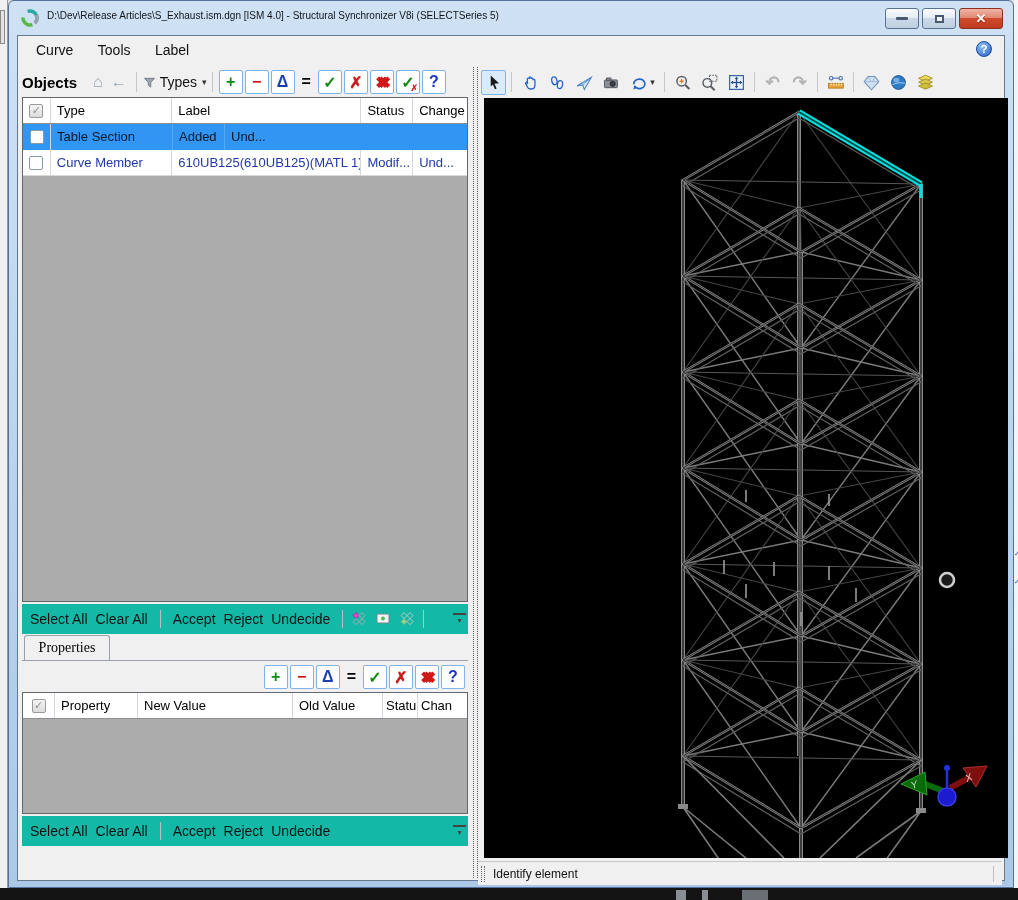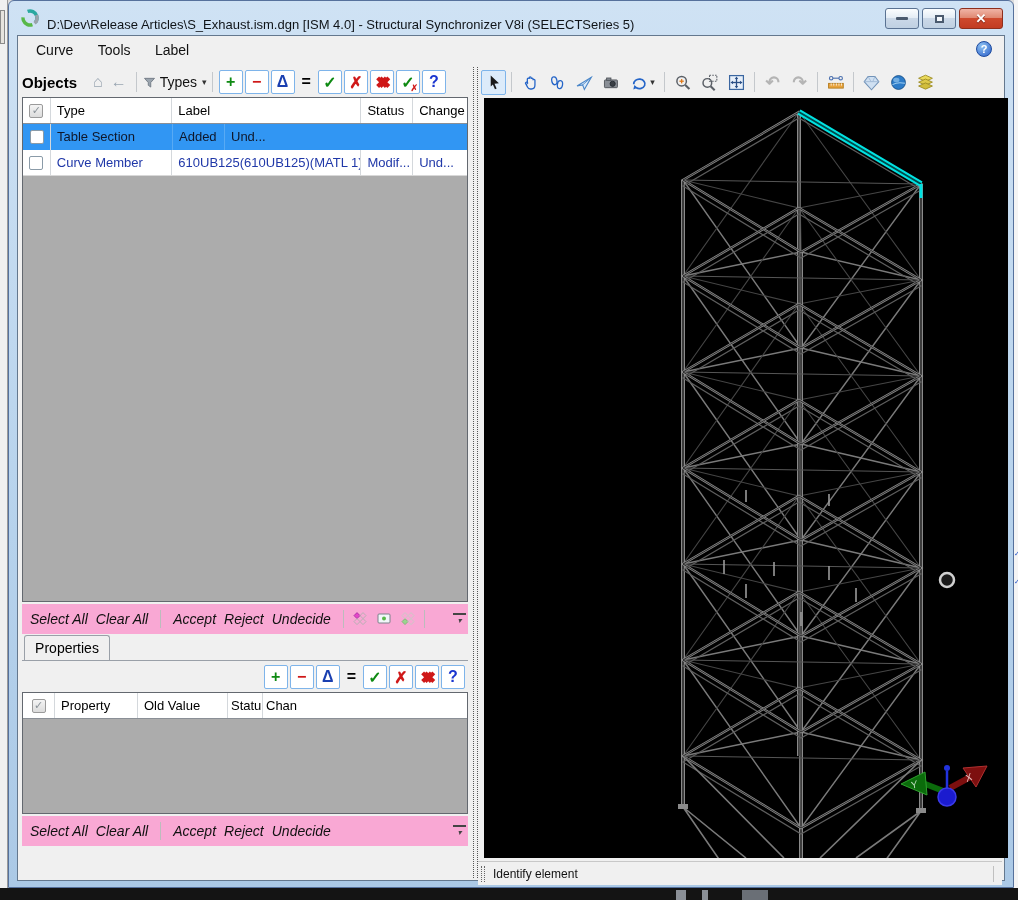--- a/index.html
+++ b/index.html
@@ -13,21 +13,21 @@
   .bg-right .mk { position:absolute; left:0; font-size:7px; color:#2a58c8; }
   .taskbar { position:absolute; left:0; top:888px; width:1018px; height:12px; background:#141414; }
   .taskbar .tb { position:absolute; top:2px; height:10px; background:#8a8f96; }
 
   
   .window { position:absolute; left:8px; top:0; width:1006px; height:888px;
     background:linear-gradient(#cfe2f4,#b6d2ec 60%,#abc9e6);
     border:1px solid #56719c; border-radius:6px 6px 0 0; }
   .titlebar { position:absolute; left:0; top:0; right:0; height:34px; }
   .win-logo { position:absolute; left:11px; top:7px; width:20px; height:20px; }
-  .title-text { position:absolute; left:38px; top:16px; font-size:13px; color:#101418; white-space:nowrap; }
+  .title-text { position:absolute; left:38px; top:9px; font-size:10px; color:#101418; white-space:nowrap; }
   .win-controls { position:absolute; right:10px; top:7px; display:flex; }
   .wbtn { width:34px; height:21px; border:1px solid #5a7292; border-radius:3px; margin-left:3px;
     background:linear-gradient(#fbfdfe,#e5edf5 45%,#ccd9e8 46%,#bfd0e2); display:flex; align-items:center; justify-content:center; }
   .wbtn.close { width:44px; background:linear-gradient(#f0b4a6,#e08a74 45%,#cf4a2e 46%,#c23c22); border-color:#8e2f1d; }
   .wbtn .dash { width:12px; height:3px; background:#4a5a6e; border-radius:1px; }
   .wbtn .sq { width:9px; height:8px; border:2px solid #4a5a6e; background:#f4f8fc; }
   .wbtn.close .x { color:#fff; font-size:13px; font-weight:bold; text-shadow:0 1px 1px #7a2012; }
 
   .client { position:absolute; left:8px; top:34px; width:988px; height:846px; background:#f0f0f0; border:1px solid #64788e; }
 
@@ -60,30 +60,30 @@
   .grow.header { background:#fff; border-bottom:1px solid #8a8f96; color:#000; }
   .gcell { padding:5px 4px 0 6px; border-right:1px solid #d4d8dc; white-space:nowrap; overflow:hidden; }
   .grow.sel { background:#3196f3; color:#0f172a; }
   .grow.sel .gcell { border-right-color:#58aaf4; }
   .grow.r2 { color:#2038a8; border-bottom:1px solid #d8d8d8; }
   .cbcell { display:flex; align-items:center; justify-content:center; border-right:1px solid #d4d8dc; }
   .cb { width:14px; height:14px; background:#fff; border:1px solid #8a9ba8; border-radius:2px; }
   .cb.hdr { background:linear-gradient(#f4f4f4,#dcdcdc); border-color:#9a9a9a; color:#8a9298; font-size:11px;
     display:flex; align-items:center; justify-content:center; }
 
-  .action-row { position:absolute; left:4px; width:446px; height:30px; display:flex; align-items:center; font-size:14px; color:#111; background:#f9a8d4;font-style:italic; }
+  .action-row { position:absolute; left:4px; width:446px; height:30px; display:flex; align-items:center; font-size:14px; color:#111; background:#14b8a6; }
   .act { margin:0 8px; white-space:nowrap; }
   .asep { width:1px; height:18px; background:#bcbcbc; margin:0 4px; }
   .mini { width:20px; height:18px; margin:0 2px; display:flex; align-items:center; justify-content:center; }
   .ovf { margin-left:auto; margin-right:2px; width:13px; text-align:center; border-top:2px solid #444; font-size:8px; color:#444; line-height:9px; padding-top:1px; align-self:center; }
 
   .prop-tab-row { position:absolute; left:4px; top:599px; width:446px; height:26px; border-bottom:1px solid #9aa0a8; }
   .prop-tab { position:absolute; left:2px; bottom:0; width:86px; height:25px; background:#f0f0f0;
     border:1px solid #9aa0a8; border-bottom:none; border-radius:3px 3px 0 0; font-size:14px; color:#000;
-    display:flex; align-items:center; justify-content:center; }
+    display:flex; align-items:center; justify-content:center;font-family:Liberation Serif, serif; }
   .prop-toolbar { position:absolute; left:4px; top:627px; width:446px; height:28px; display:flex; align-items:center; justify-content:flex-end; padding-right:2px; }
 
   .footer { position:absolute; left:4px; top:812px; width:446px; height:32px; }
   .fbtn { position:absolute; height:28px; border:1px solid #8a8a8a; border-radius:3px; font-size:14px; color:#111;
     background:linear-gradient(#f5f5f5,#ededed 45%,#dedede 46%,#cfcfcf); box-shadow:inset 0 0 0 1px #fcfcfc;
     display:flex; align-items:center; justify-content:center; }
 
   .splitter { position:absolute; left:455px; top:31px; bottom:2px; width:5px;
     border-left:1px dotted #555; border-right:1px dotted #555; }
 
@@ -246,20 +246,21 @@
         <span class="tbtn g-red dblx">✖</span>
         <span class="tbtn g-q">?</span>
       </div>
 
       <div class="grid prop-grid" style="top:656px">
         <div class="grow header">
           <span class="cbcell" style="width:32px">
               <span class="cb hdr">✓</span>
             </span>
           <span class="gcell" style="width:83px">Property</span>
+          <span class="gcell" style="width:155px">New Value</span>
           <span class="gcell" style="width:90px">Old Value</span>
           <span class="gcell" style="width:35px;padding-left:3px">Statu</span>
           <span class="gcell" style="width:49px;border-right:none;padding-left:3px">Chan</span>
         </div>
       </div>
 
       <div class="action-row" style="top:780px">
         <span class="act">Select All</span>
         <span class="act" style="margin-left:0">Clear All</span>
         <span class="asep"></span>

